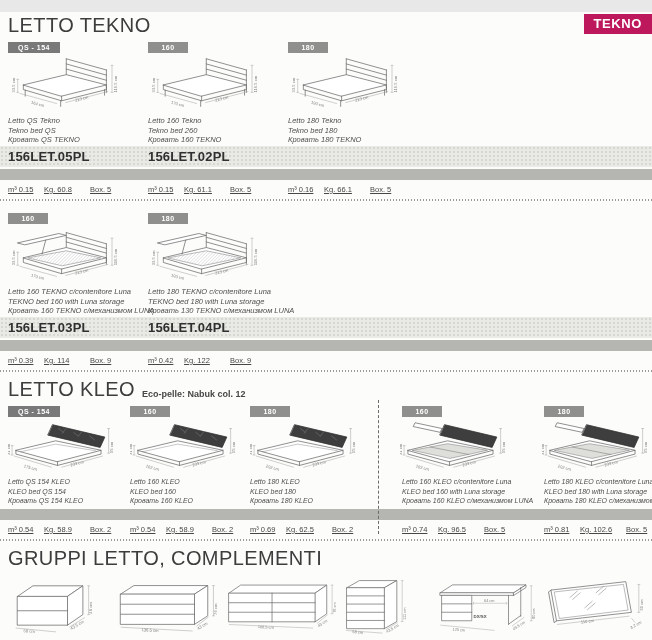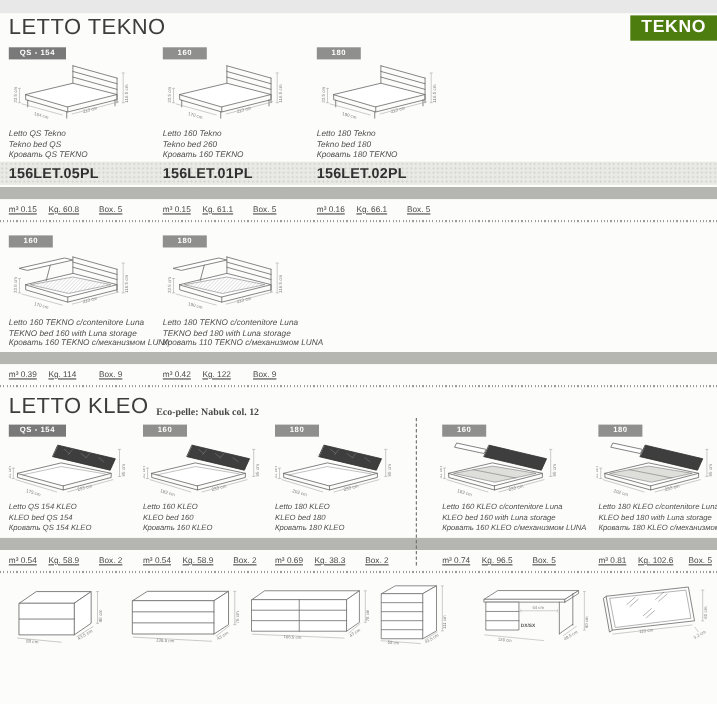--- a/index.html
+++ b/index.html
@@ -4,22 +4,22 @@
 <style>
   html,body{margin:0;padding:0;background:#e8e8e8;}
   .page{
     position:relative; width:652px; height:640px; margin:12px auto;
     background:#fcfcfa; overflow:hidden;
     font-family:"Liberation Sans", sans-serif; color:#4a4a4a;
   }
   
   .sec-head{display:flex; justify-content:space-between; align-items:flex-start; padding:2px 0 0 8px;}
   .sec-title{font-size:20px; font-weight:400; letter-spacing:.4px; color:#3d3d3d; margin:0; line-height:22px;}
-  .sec-sub{font-size:9px; font-weight:700; color:#474747; margin:0 0 1px 7px; align-self:flex-end;font-family:Liberation Serif, serif;}
-  .brand{background:#4d7c0f; color:#fff; font-weight:700; font-size:16px; letter-spacing:.6px; padding:2px 10px 3px;}
+  .sec-sub{font-size:9px; font-weight:700; color:#474747; margin:0 0 1px 7px; align-self:flex-end;}
+  .brand{background:#be185d; color:#fff; font-weight:700; font-size:13px; letter-spacing:.6px; padding:2px 10px 3px;}
   .head-left{display:flex; align-items:flex-end;text-align:center;}
 
   
   .cells{display:grid; padding-left:8px;}
   .cols-r1{grid-template-columns:140px 140px 1fr;}
   .cols-r2{grid-template-columns:140px 1fr;}
   .cols-kleo{grid-template-columns:122px 120px 140px 142px 1fr;}
   .cols-grp{grid-template-columns:107px 110px 113px 97px 107px 1fr;}
 
   .badge{display:inline-block; background:#8f8f8d; color:#fff; font-size:7px; font-weight:700;
@@ -145,21 +145,20 @@
           <div>Letto 180 Tekno</div>
           <div>Tekno bed 180</div>
           <div>Кровать 180 TEKNO</div>
         </div>
       </div>
     </div>
 
     <div class="band-light">
       <div class="cells cols-r1">
         <div class="code">156LET.05PL</div>
-        <div class="code">156LET.01PL</div>
         <div class="code">156LET.02PL</div>
       </div>
     </div>
     <div class="band-dark"></div>
     <div class="cells cols-r1 specs">
       <div class="spec"><span class="sp1">m³ 0.15</span><span class="sp2">Kg. 60.8</span><span>Box. 5</span></div>
       <div class="spec"><span class="sp1">m³ 0.15</span><span class="sp2">Kg. 61.1</span><span>Box. 5</span></div>
       <div class="spec"><span class="sp1">m³ 0.16</span><span class="sp2">Kg. 66.1</span><span>Box. 5</span></div>
     </div>
   </div>
@@ -227,25 +226,31 @@
               <path d="M57 52 L103 40"></path>
             </g>
           <text class="dim" transform="rotate(-90 3.5 41)" x="3.5" y="41">33.5 cm</text>
           <text class="dim" transform="rotate(-90 112 41)" x="112" y="41">116.5 cm</text>
           <text class="dim" transform="rotate(15 20 53)" x="20" y="53">190 cm</text>
           <text class="dim" transform="rotate(-14 68 51)" x="68" y="51">213 cm</text>
         </svg>
         <div class="desc">
           <div>Letto 180 TEKNO c/contenitore Luna</div>
           <div>TEKNO bed 180 with Luna storage</div>
-          <div>Кровать 110 TEKNO с/механизмом LUNA</div>
-        </div>
-      </div>
-    </div>
-
+          <div>Кровать 130 TEKNO с/механизмом LUNA</div>
+        </div>
+      </div>
+    </div>
+
+    <div class="band-light">
+      <div class="cells cols-r2">
+        <div class="code">156LET.03PL</div>
+        <div class="code">156LET.04PL</div>
+      </div>
+    </div>
     <div class="band-dark"></div>
     <div class="cells cols-r2 specs">
       <div class="spec"><span class="sp1">m³ 0.39</span><span class="sp2">Kg. 114</span><span>Box. 9</span></div>
       <div class="spec"><span class="sp1">m³ 0.42</span><span class="sp2">Kg. 122</span><span>Box. 9</span></div>
     </div>
   </div>
   <div class="dotsep"></div>
 
   <div class="sec-head">
     <div class="head-left">
@@ -398,27 +403,30 @@
           <div>KLEO bed 180 with Luna storage</div>
           <div>Кровать 180 KLEO с/механизмом LUNA</div>
         </div>
       </div>
     </div>
 
     <div class="band-dark"></div>
     <div class="cells cols-kleo specs">
       <div class="spec"><span class="sp1">m³ 0.54</span><span class="sp2">Kg. 58.9</span><span>Box. 2</span></div>
       <div class="spec"><span class="sp1">m³ 0.54</span><span class="sp2">Kg. 58.9</span><span>Box. 2</span></div>
-      <div class="spec"><span class="sp1">m³ 0.69</span><span class="sp2">Kg. 38.3</span><span>Box. 2</span></div>
+      <div class="spec"><span class="sp1">m³ 0.69</span><span class="sp2">Kg. 62.5</span><span>Box. 2</span></div>
       <div class="spec" style="padding-left:12px;"><span class="sp1">m³ 0.74</span><span class="sp2">Kg. 96.5</span><span>Box. 5</span></div>
       <div class="spec" style="padding-left:12px;"><span class="sp1">m³ 0.81</span><span class="sp2">Kg. 102.6</span><span>Box. 5</span></div>
     </div>
   </div>
   <div class="dotsep"></div>
 
+  <div class="sec-head">
+    <h1 class="sec-title">GRUPPI LETTO, COMPLEMENTI</h1>
+  </div>
 
   <div class="prow grp">
     <div class="cells cols-grp" style="margin-top:6px;">
 
       <div class="cell">
         <svg class="draw" width="96" height="56" viewBox="0 0 100 58">
           <g class="furn">
             <polygon class="fw" points="10,20 26,9 78,9 62,20"></polygon>
             <polygon class="fw" points="62,20 78,9 78,39 62,50"></polygon>
             <rect class="fw" x="10" y="20" width="52" height="30"></rect>

